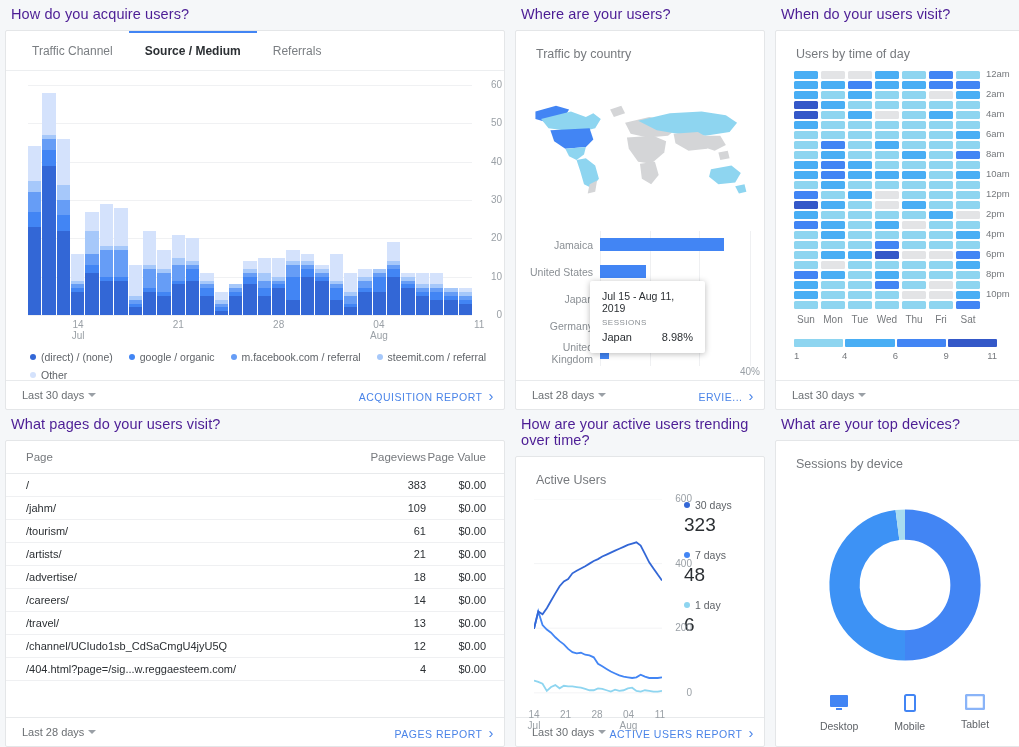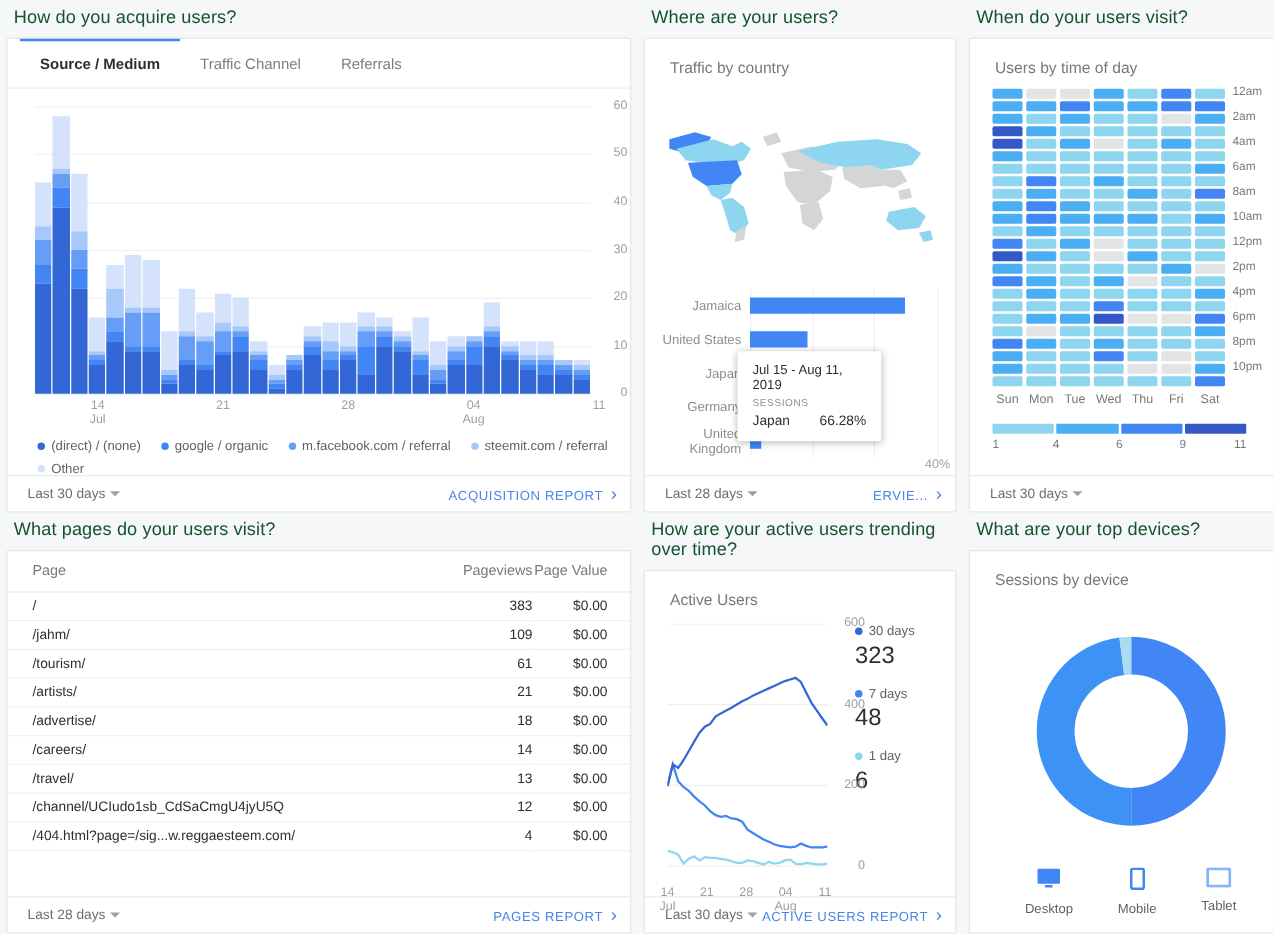--- a/index.html
+++ b/index.html
@@ -12,21 +12,21 @@
   }
   .grid {
     display: grid;
     grid-template-columns: 500px 250px 259px;
     grid-template-rows: 410px 337px;
     column-gap: 10px;
     padding: 0 5px;
   }
   .cell { display: flex; flex-direction: column; min-width: 0; }
   .q-title {
-    font-size: 14.5px; color: #14532d; font-weight: 400;
+    font-size: 14.5px; color: #4c1d95; font-weight: 400;
     padding: 6px 2px 8px 6px; letter-spacing: .1px;
   }
   .card {
     background: #fff; border: 1px solid #e4e6e8; border-radius: 2px;
     flex: 1; display: flex; flex-direction: column; min-height: 0;
     position: relative; overflow: hidden;
   }
   .card-body { flex: 1; min-height: 0; position: relative; padding: 0; }
   .card-title {
     font-size: 12.5px; color: #76797d; padding: 16px 0 0 20px; font-weight: 400;
@@ -132,22 +132,22 @@
 </style>
 </head>
 <body>
 
 <div class="grid">
 
   <div class="cell">
     <div class="q-title">How do you acquire users?</div>
     <div class="card">
       <div class="tabs" id="acq-tabs">
+          <div class="tab">Traffic Channel</div>
           <div class="tab active">Source / Medium</div>
-          <div class="tab">Traffic Channel</div>
           <div class="tab">Referrals</div>
         </div>
       <div class="card-body">
         <div class="bars-wrap" id="acq-plot">
             <div class="gline" style="top: 230px;"></div>
             <div class="glabel" style="top: 230px;">0</div>
             <div class="gline" style="top: 191.667px;"></div>
             <div class="glabel" style="top: 191.667px;">10</div>
             <div class="gline" style="top: 153.333px;"></div>
             <div class="glabel" style="top: 153.333px;">20</div>
@@ -505,21 +505,21 @@
         <div class="cbar-ax" id="geo-axis">
             <span style="left: 66%;"></span>
             <span style="left: 100%;">40%</span>
           </div>
 
         <div class="tooltip" style="left:74px; top:250px;">
           <div class="tt-date">Jul 15 - Aug 11, 2019</div>
           <div class="tt-metric">SESSIONS</div>
           <div class="tt-row">
             <span>Japan</span>
-            <span>66.28%</span>
+            <span>8.98%</span>
           </div>
         </div>
       </div>
       <div class="card-foot">
         <div class="foot-sel">
           <span>Last 28 days</span>
           <i class="caret"></i>
         </div>
         <div class="foot-link">
           <span>ERVIE...</span>

